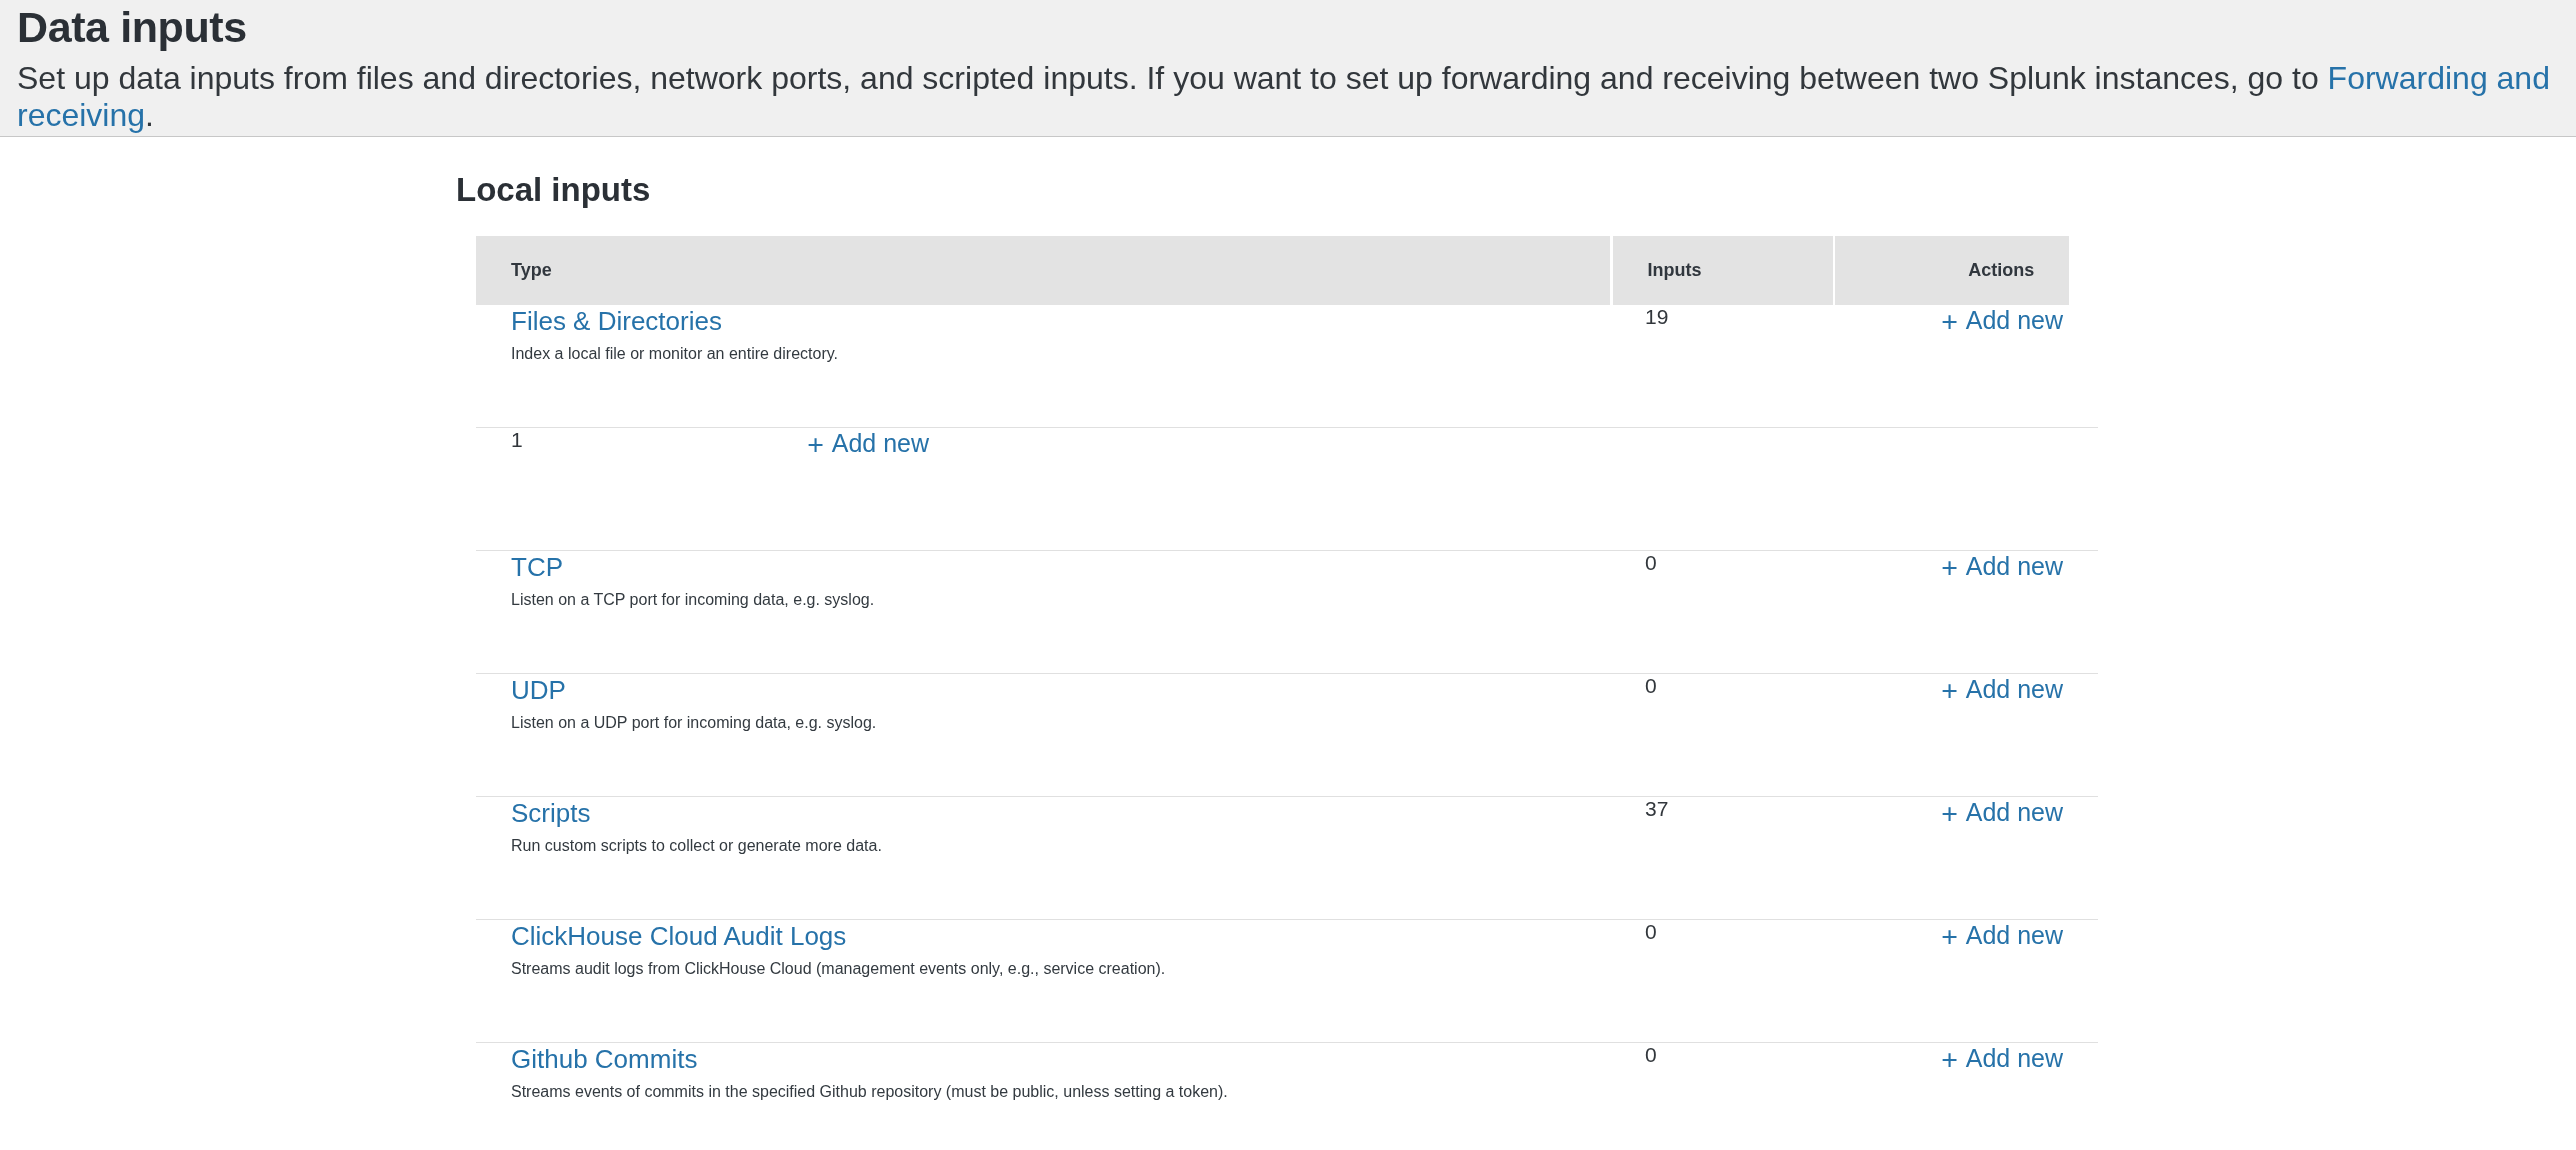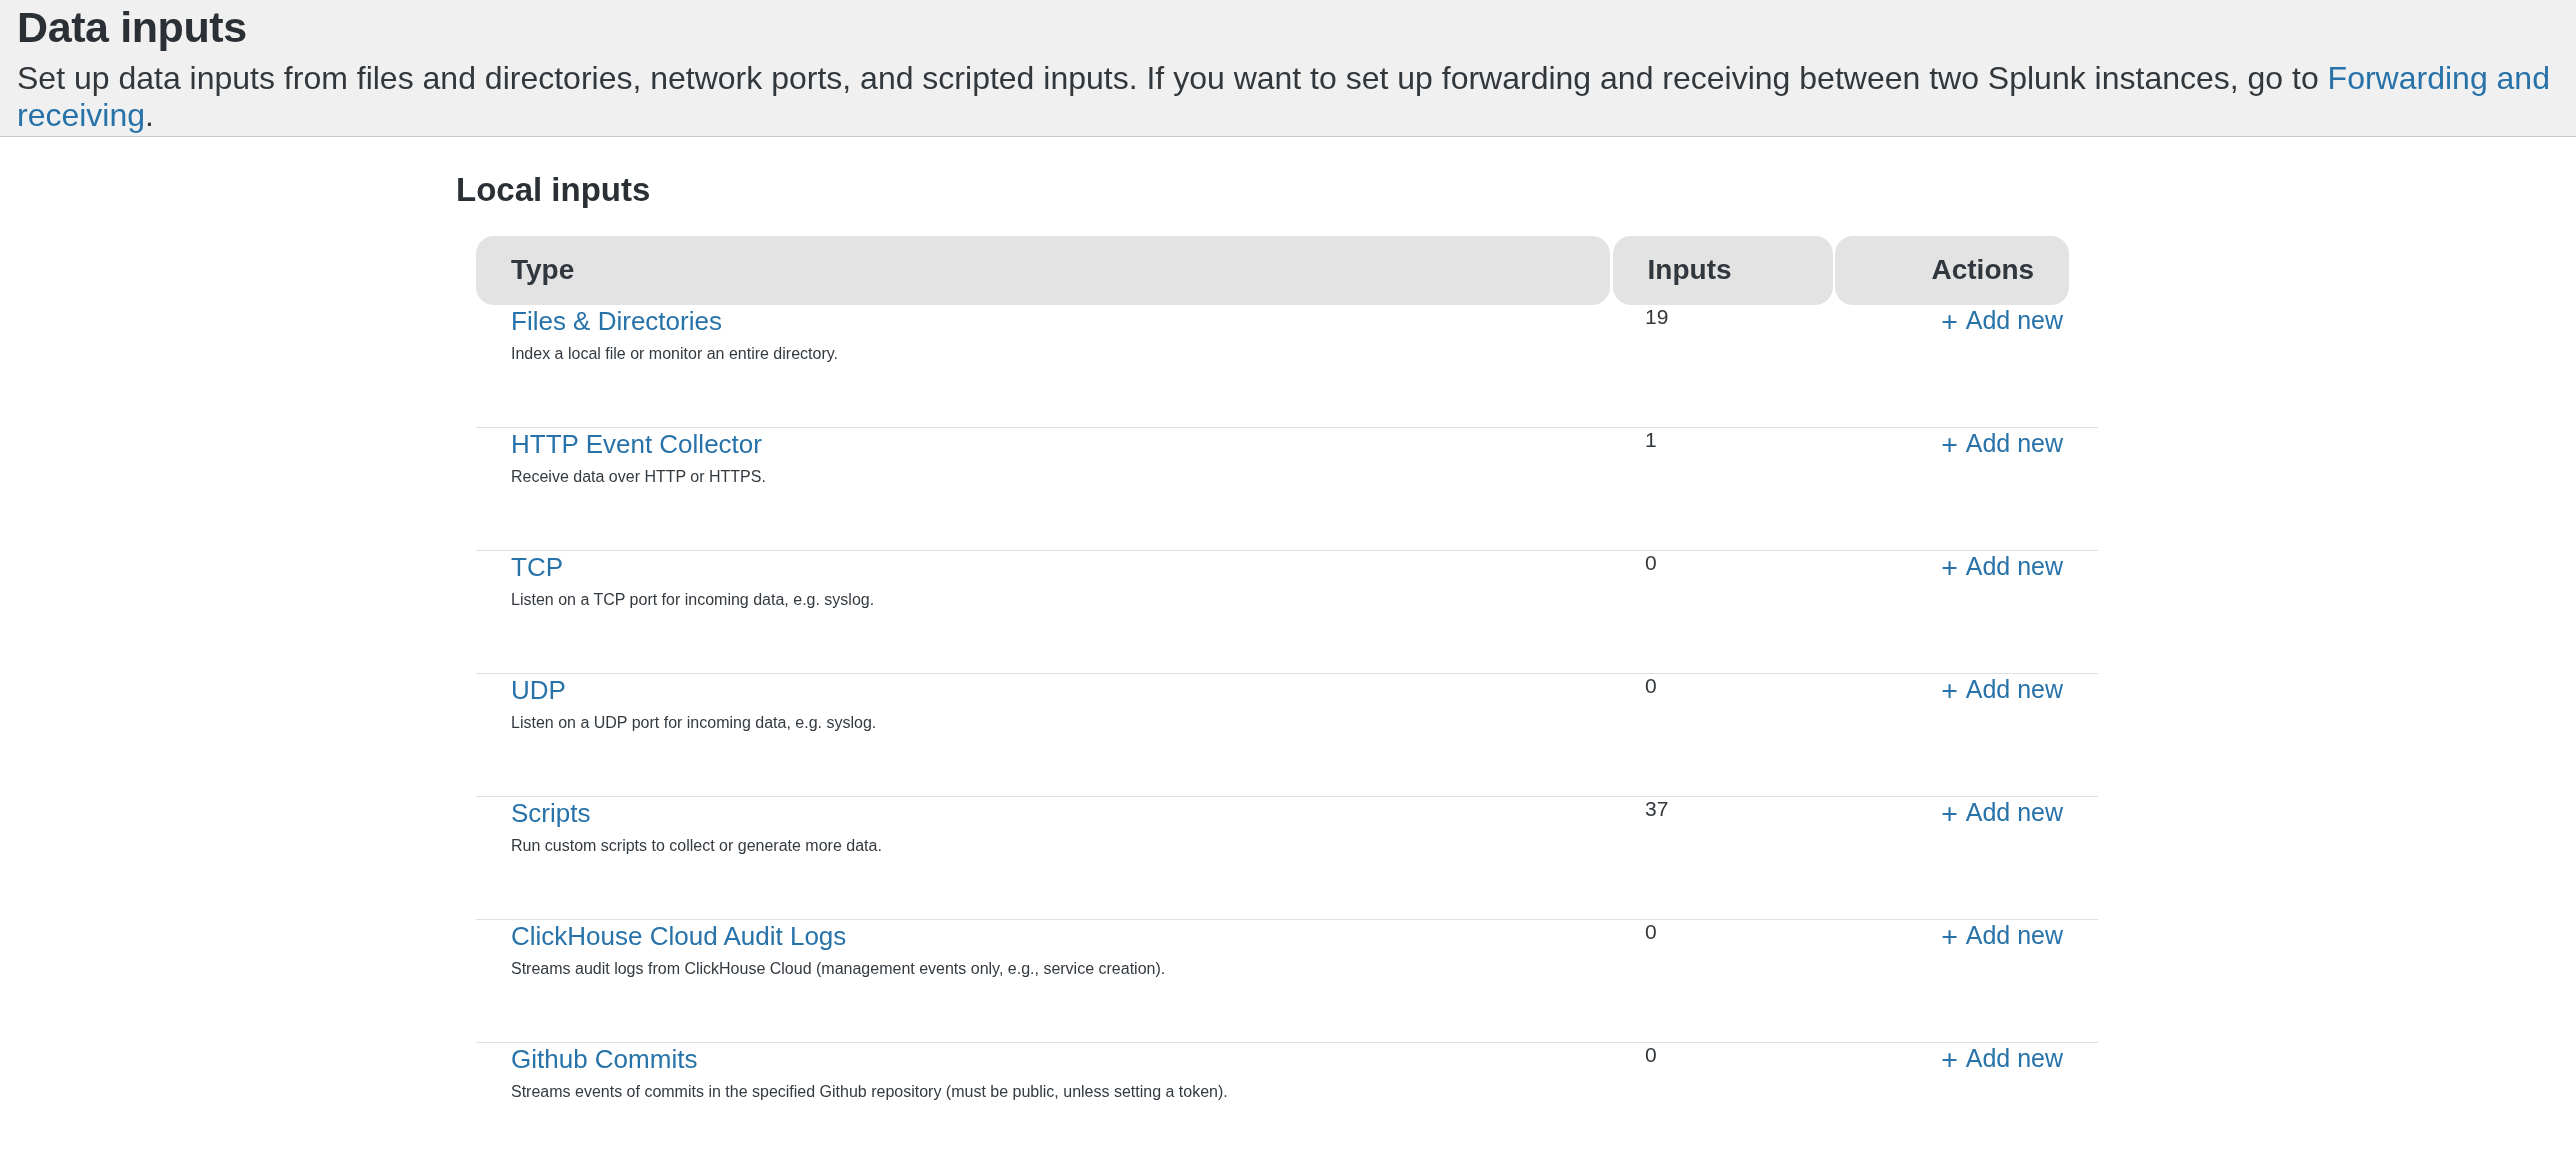--- a/index.html
+++ b/index.html
@@ -56,26 +56,25 @@
     margin-top:26px;
     margin-left:20px;
     width:1622px;
   }
   .thead{
     display:flex;
     height:69px;
   }
   .th{
     background:var(--header-bg);
-    font-size:28px;
+    font-size:18px;
     font-weight:bold;
     color:#31373e;
     display:flex;
     align-items:center;
-    border-radius:18px;
   }
   .th.type{width:1134px;padding-left:35px;margin-right:2.6px;}
   .th.inputs{width:220px;padding-left:35px;margin-right:2.6px;}
   .th.actions{width:234px;justify-content:flex-end;padding-right:35px;}
   .row{
     display:flex;
     height:123px;
     border-bottom:1.7px solid var(--row-border);
   }
   .cell{}
@@ -134,24 +133,20 @@
         <a class="row-link">Files &amp; Directories</a>
         <div class="row-desc">Index a local file or monitor an entire directory.</div>
       </div>
       <div class="cell inputs">19</div>
       <div class="cell actions">
         <a class="add-link"><span class="plus">+</span><span>Add new</span></a>
       </div>
     </div>
 
     <div class="row">
-      <div class="cell type">
-        <a class="row-link">HTTP Event Collector</a>
-        <div class="row-desc">Receive data over HTTP or HTTPS.</div>
-      </div>
       <div class="cell inputs">1</div>
       <div class="cell actions">
         <a class="add-link"><span class="plus">+</span><span>Add new</span></a>
       </div>
     </div>
 
     <div class="row">
       <div class="cell type">
         <a class="row-link">TCP</a>
         <div class="row-desc">Listen on a TCP port for incoming data, e.g. syslog.</div>

